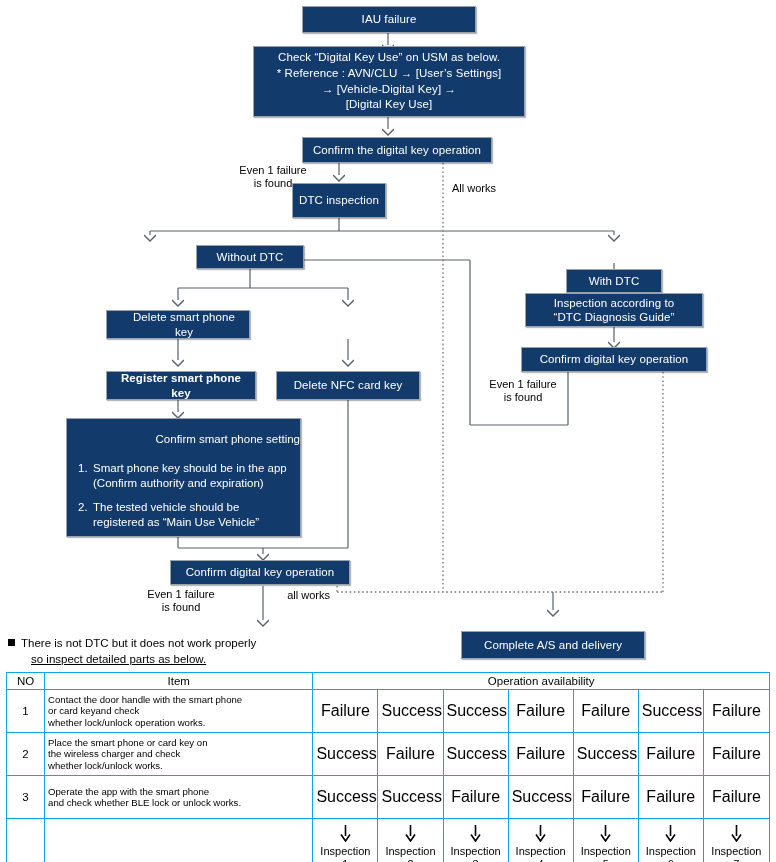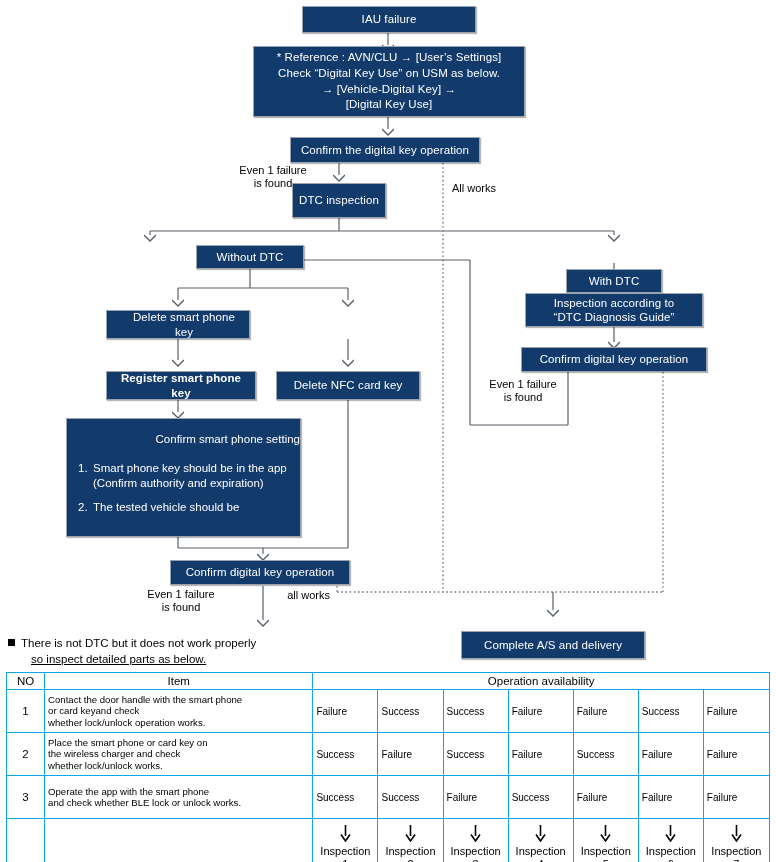--- a/index.html
+++ b/index.html
@@ -109,21 +109,21 @@
     font-size: 10.5px;
   }
   #insp-table td, #insp-table th {
     border: 1px solid #0ea5e9;
     padding: 2px 3px;
     vertical-align: middle;
     font-weight: normal;
   }
   #insp-table .c-no { width: 38px; text-align: center; font-size: 11.5px; }
   #insp-table .c-item { width: 268px; text-align: left; }
-  #insp-table .c-res { text-align: left; font-size: 10px; }
+  #insp-table .c-res { text-align: center; font-size: 16px; }
   #insp-table thead .hdr { text-align: center; font-size: 11.5px; }
   #insp-table .item-text {
     font-size: 9.6px;
     line-height: 1.18;
     padding-left: 3px;
   }
   #insp-table .item-text span { display: block; }
   .r-data td { height: 38px; }
   .r-insp td { height: 54px; }
   .insp-cell {
@@ -207,27 +207,27 @@
     <g stroke="#58606a" stroke-width="1.2" fill="none">
       <path d="M 553 592 L 553 610" marker-end="url(#ah)"></path>
     </g>
   </svg>
 
   <div class="node" style="left:302px; top:6px; width:174px; height:27px;">
     <span>IAU failure</span>
   </div>
 
   <div class="node multi" style="left:253px; top:46px; width:272px; height:71px; line-height:1.35;">
+    <span class="node-line">Check “Digital Key Use” on USM as below.</span>
     <span class="node-line">* Reference : AVN/CLU → [User’s Settings]</span>
-    <span class="node-line">Check “Digital Key Use” on USM as below.</span>
     <span class="node-line">→ [Vehicle-Digital Key] →</span>
     <span class="node-line">[Digital Key Use]</span>
   </div>
 
-  <div class="node" style="left:290px; top:137px; width:190px; height:26px;">
+  <div class="node" style="left:302px; top:137px; width:190px; height:26px;">
     <span>Confirm the digital key operation</span>
   </div>
 
   <div class="node" style="left:292px; top:183px; width:94px; height:35px;">
     <span>DTC inspection</span>
   </div>
 
   <div class="node" style="left:196px; top:245px; width:108px; height:24px;">
     <span>Without DTC</span>
   </div>
@@ -264,20 +264,21 @@
       <span class="smart-num">1.</span>
       <span class="smart-txt">
         <span class="smart-sub">Smart phone key should be in the app</span>
         <span class="smart-sub">(Confirm authority and expiration)</span>
       </span>
     </div>
     <div class="smart-item">
       <span class="smart-num">2.</span>
       <span class="smart-txt">
         <span class="smart-sub">The tested vehicle should be</span>
+        <span class="smart-sub">registered as “Main Use Vehicle”</span>
       </span>
     </div>
   </div>
 
   <div class="node" style="left:170px; top:560px; width:180px; height:25px;">
     <span>Confirm digital key operation</span>
   </div>
 
   <div class="node" style="left:461px; top:631px; width:184px; height:28px;">
     <span>Complete A/S and delivery</span>

